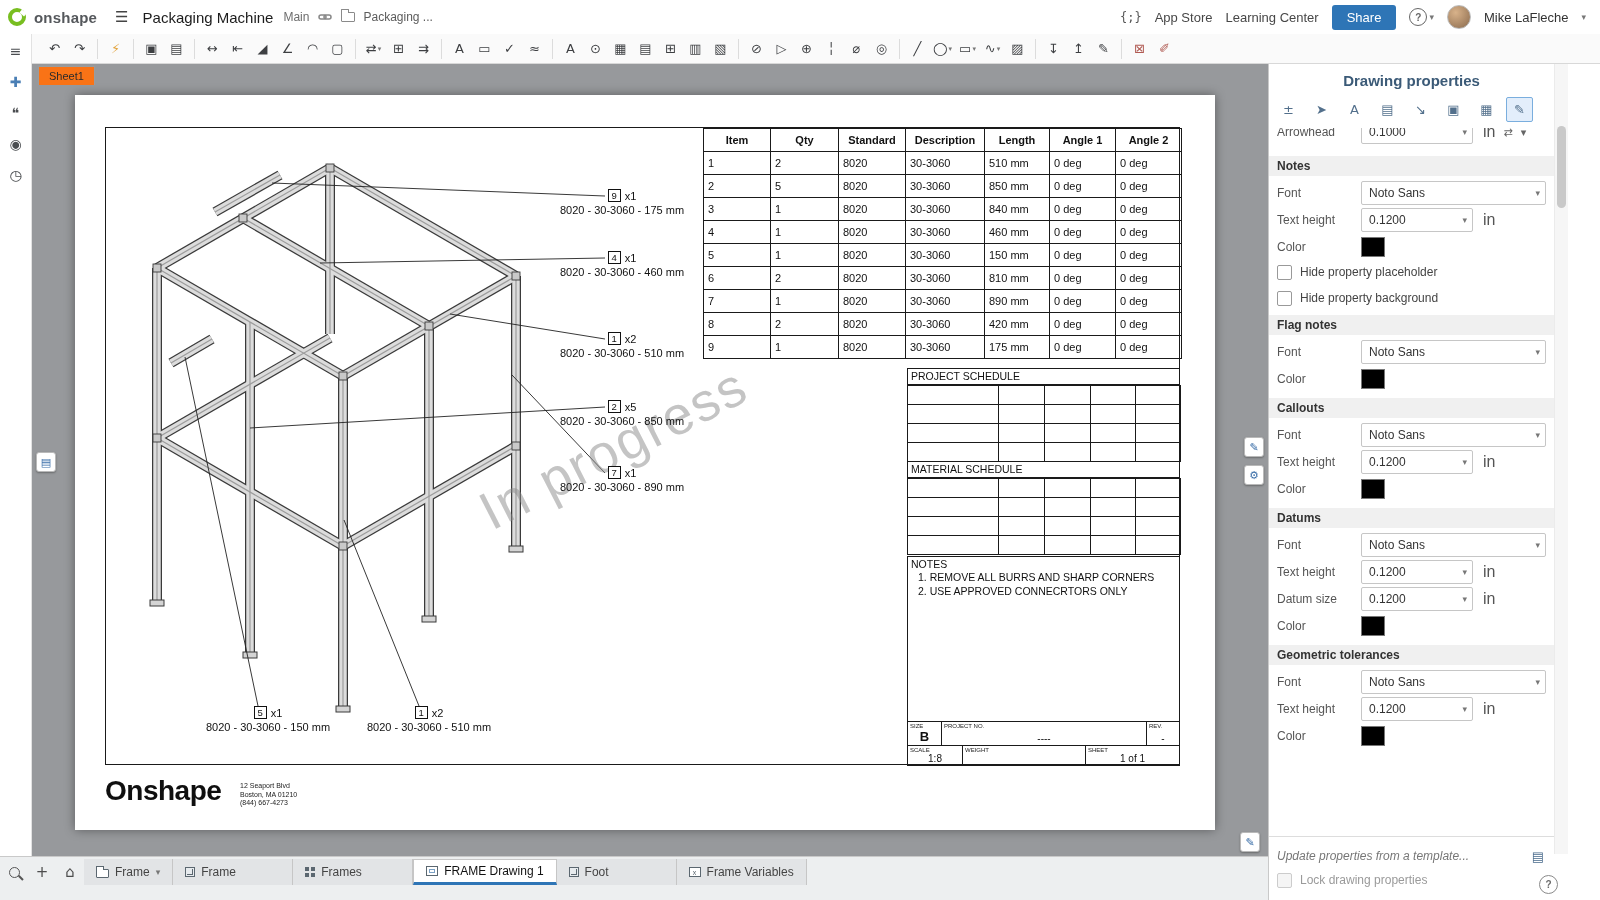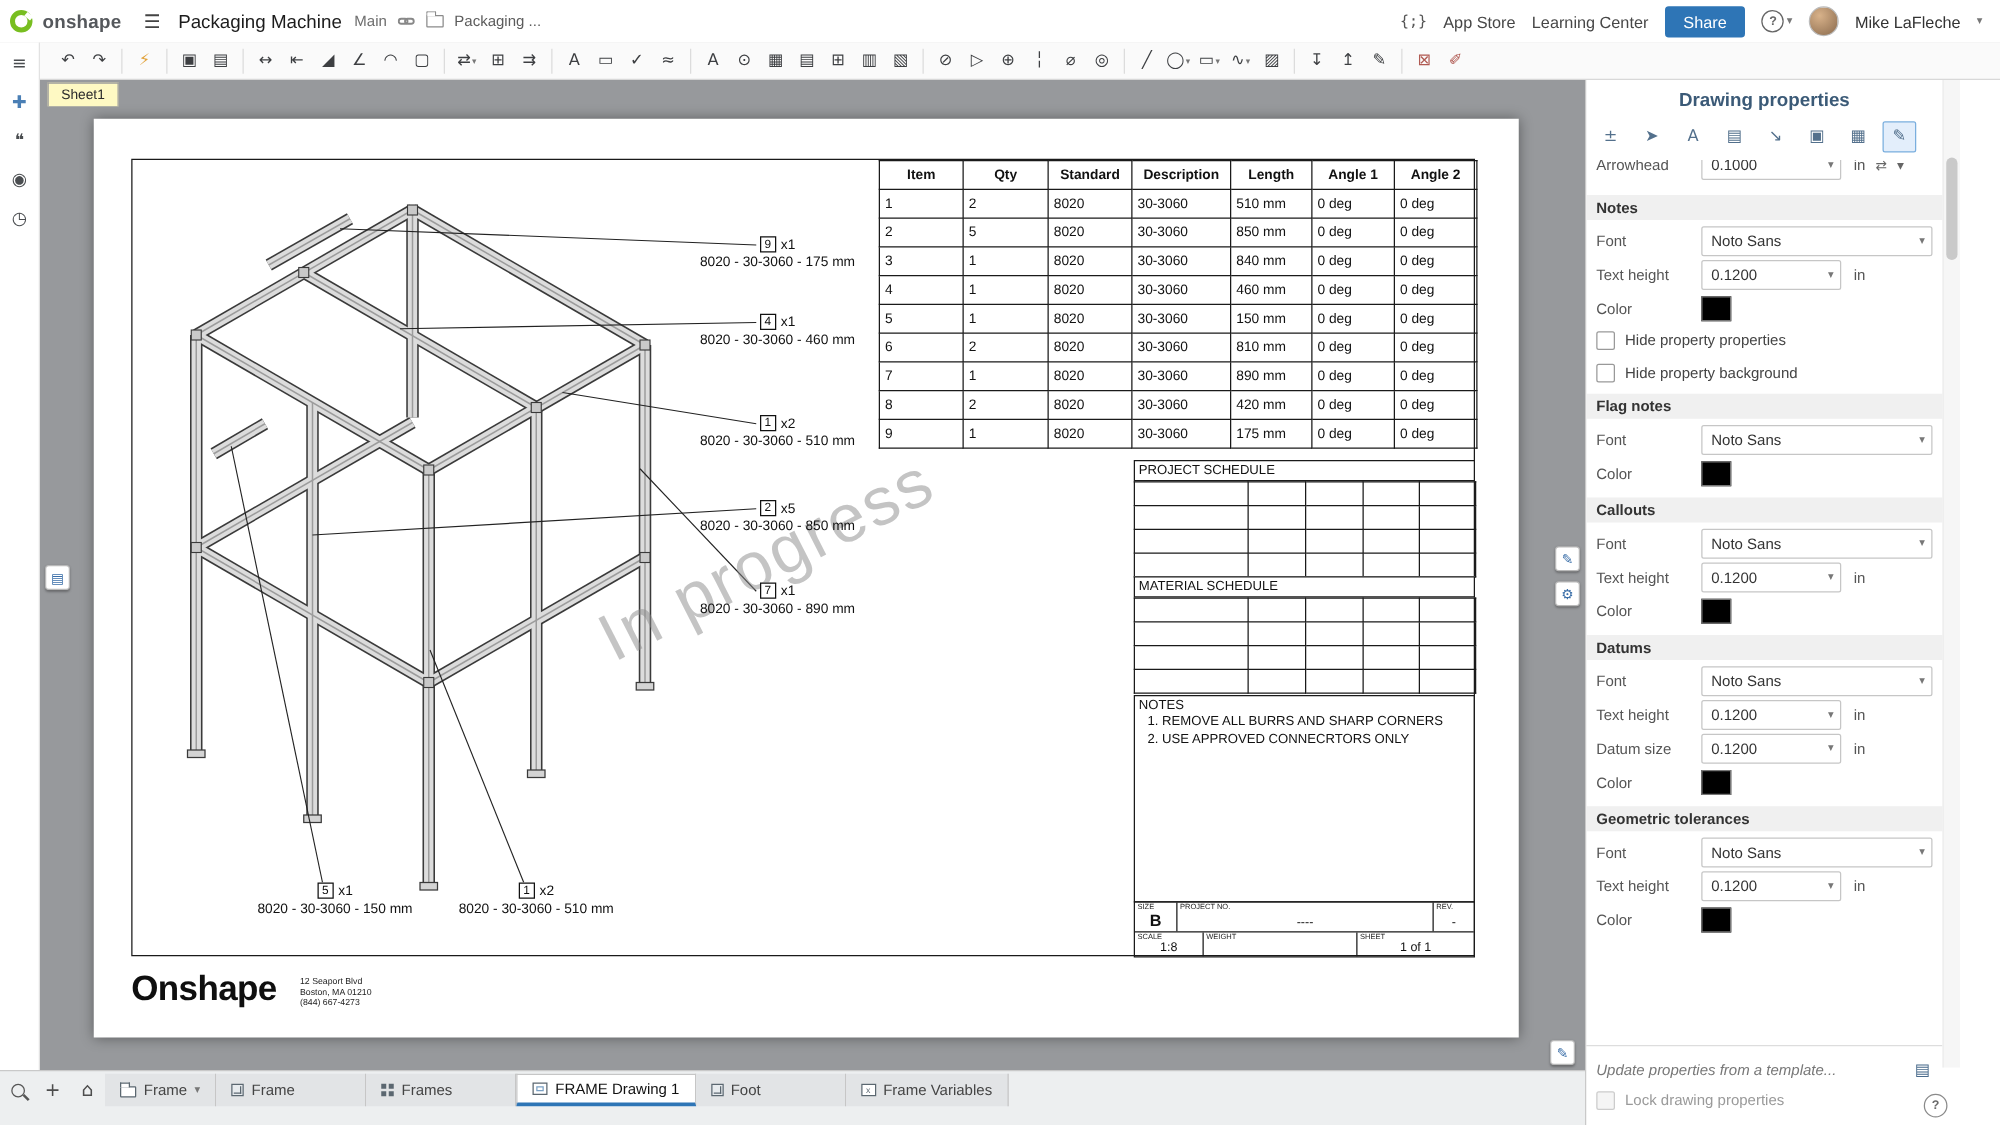--- a/index.html
+++ b/index.html
@@ -36,21 +36,21 @@
   .ibtn .glyph{pointer-events:none;}
   .has-caret::after{content:"▾";font-size:7px;color:#777;margin-left:1px;}
   .tsep{width:1px;height:20px;background:#dcdcdc;margin:0 5px;flex:none;}
 
   
   #left-rail{position:absolute;left:0;top:34px;width:32px;height:822px;background:#fff;border-right:1px solid #e2e2e2;display:flex;flex-direction:column;align-items:center;padding-top:5px;box-sizing:border-box;gap:7px;}
   #left-rail .ibtn{font-size:14px;color:#4a4d50;}
 
   
   #canvas{position:absolute;left:32px;top:64px;width:1236px;height:792px;background:#97999c;overflow:hidden;}
-  .sheet-tab{position:absolute;left:6px;top:2px;background:#fef9c3;border:1px solid #9c9c9c;border-bottom:none;font-size:11px;color:#2b2b2b;padding:3px 10px;z-index:5;}
+  .sheet-tab{position:absolute;left:6px;top:2px;background:#f97316;border:1px solid #9c9c9c;border-bottom:none;font-size:11px;color:#2b2b2b;padding:3px 10px;z-index:5;}
   #sheet{position:absolute;left:43px;top:31px;width:1140px;height:735px;background:#fff;box-shadow:0 0 10px rgba(0,0,0,.4);}
   .sheet-frame{position:absolute;left:30px;top:32px;width:1075px;height:638px;border:1px solid #1a1a1a;box-sizing:border-box;}
   #iso-svg{position:absolute;left:0;top:0;width:1140px;height:735px;}
   .beam-o{stroke:#3a3a3a;stroke-width:10;}
   .beam-f{stroke:#dcdcdc;stroke-width:7.5;}
   .beam-c{stroke:#9c9c9c;stroke-width:1.2;}
   .leader{stroke:#222;stroke-width:0.9;}
   .foot{fill:#d4d4d4;stroke:#3a3a3a;stroke-width:1;}
   .joint{fill:#c9c9c9;stroke:#3a3a3a;stroke-width:0.9;}
   .watermark{position:absolute;left:408px;top:388px;font-size:54px;color:#8b8b8b;opacity:.5;transform:rotate(-27deg);transform-origin:left center;white-space:nowrap;letter-spacing:2px;}
@@ -91,21 +91,21 @@
   .panel-title{text-align:center;font-size:15px;font-weight:700;color:#3b5a77;padding:8px 0 6px;}
   .panel-tabs{display:flex;gap:6px;padding:2px 6px 6px;}
   .panel-tabs .ibtn{width:27px;height:25px;border:1px solid transparent;border-radius:2px;color:#5b7astuff;color:#53708c;font-size:13px;}
   .panel-tabs .ibtn.selected{background:#e3eefb;border-color:#7aaede;}
   .cliprow{height:20px;overflow:hidden;margin-bottom:4px;}
   .prow{display:flex;align-items:center;height:22px;margin-bottom:5px;padding:0 8px;}
   .prow .lbl{width:84px;flex:none;font-size:12px;color:#555;}
   .sel{position:relative;height:22px;border:1px solid #c6c6c6;border-radius:2px;background:#fff;font-size:12px;color:#333;display:flex;align-items:center;padding:0 20px 0 7px;width:156px;box-sizing:content-box;cursor:pointer;}
   .sel::after{content:"▾";position:absolute;right:5px;color:#777;font-size:9px;font-family:"DejaVu Sans",sans-serif;}
   .combo{width:83px;}
-  .unit{margin-left:10px;font-size:12px;color:#555;}
+  .unit{margin-left:10px;font-size:16px;color:#555;}
   .swatch{width:22px;height:18px;border:1px solid #777;cursor:pointer;}
   .sech{background:#f0f0f0;padding:3px 8px;font-weight:700;font-size:12px;color:#333;margin:8px 0 6px;}
   .chkrow{height:18px;margin-bottom:8px;}
   .chk{width:13px;height:13px;border:1px solid #999;border-radius:2px;background:#fff;flex:none;cursor:pointer;}
   .chk.disabled{border-color:#ccc;background:#f5f5f5;}
   .chklbl{font-size:12px;color:#444;margin-left:8px;}
   .mini{font-size:11px;color:#666;margin-left:8px;}
   .panel-footer{position:absolute;left:0;bottom:12px;width:285px;}
   .pdivider{height:1px;background:#ddd;margin:0 0 8px;}
   .update-row{display:flex;align-items:center;padding:0 8px;height:22px;}
@@ -758,21 +758,21 @@
             <span>0.1200</span>
           </div>
       <span class="unit">in</span>
     </div>
     <div class="prow">
       <span class="lbl">Color</span>
       <span class="swatch" style="background: rgb(0, 0, 0);"></span>
     </div>
     <div class="prow chkrow">
       <span class="chk"></span>
-      <span class="chklbl">Hide property properties</span>
+      <span class="chklbl">Hide property placeholder</span>
     </div>
     <div class="prow chkrow">
       <span class="chk"></span>
       <span class="chklbl">Hide property background</span>
     </div>
 
     <div class="sech">Flag notes</div>
     <div class="prow">
       <span class="lbl">Font</span>
       <div class="sel">

